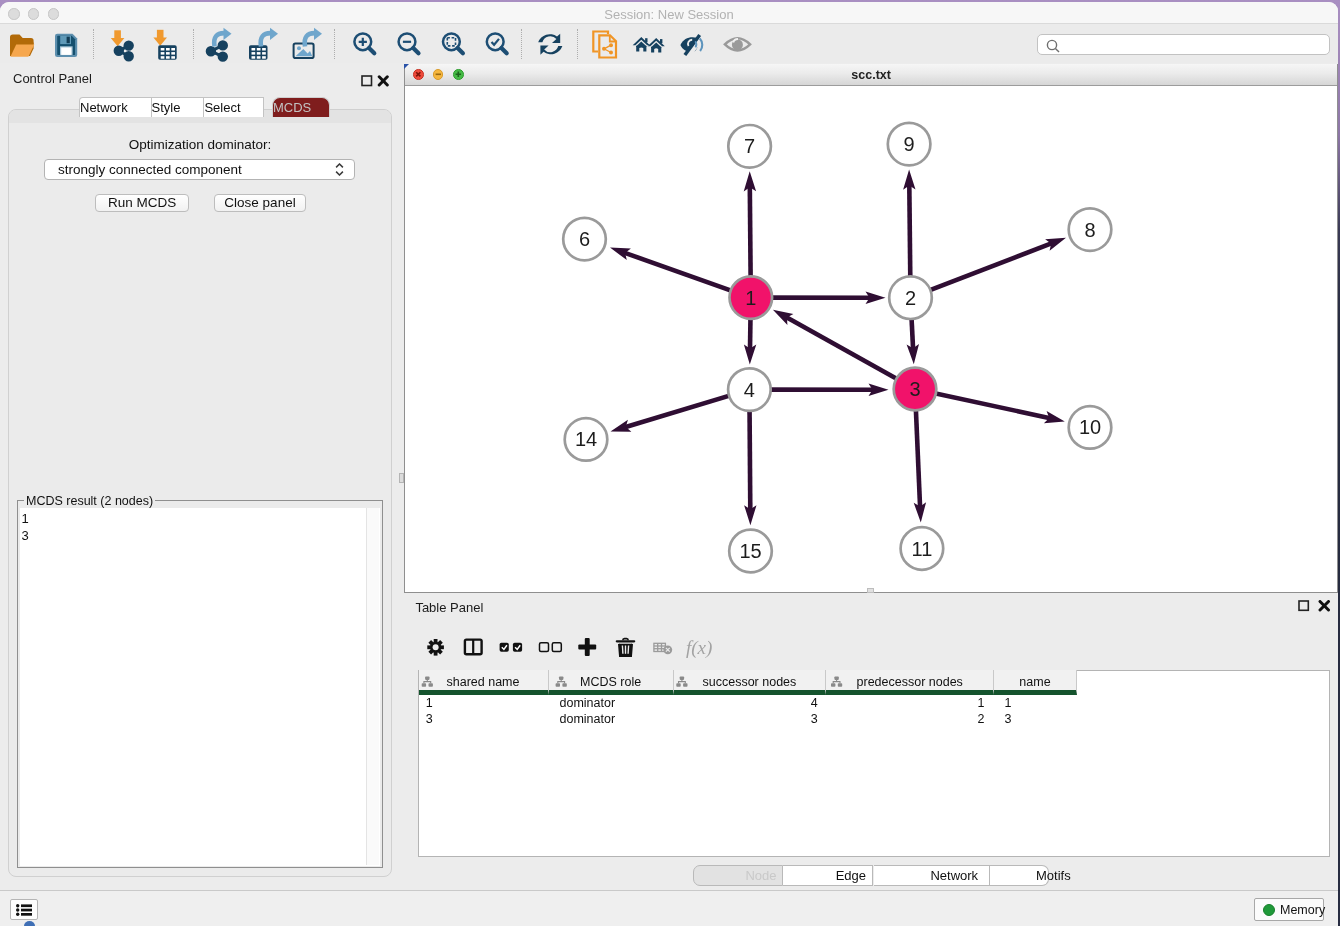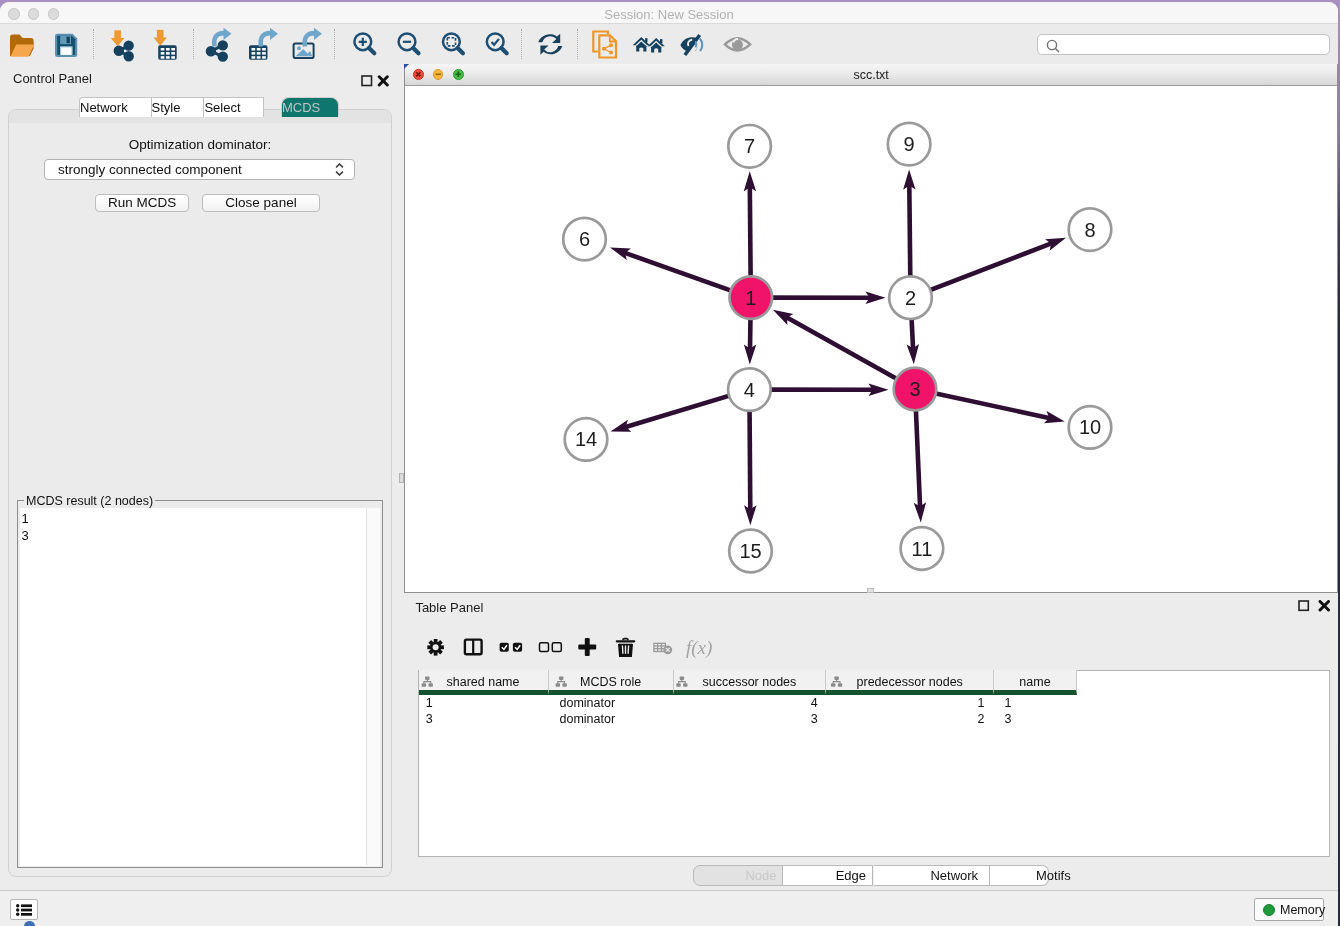--- a/index.html
+++ b/index.html
@@ -42,21 +42,21 @@
                  background:#fafafa; border-left:1px solid #e4e4e4; }
   .mcds-items { position:absolute; left:21.5px; top:511px; font-size:13px; color:#111; line-height:16.6px; }
   .vgrip { position:absolute; left:398.8px; top:472.8px; width:5px; height:10px;
            background:#dcdcdc; border:1px solid #b4b4b4; }
   .netframe { position:absolute; left:404.3px; top:63.5px; width:933.7px; height:529.1px;
               border:1px solid #8f8f8f; background:#fff; }
   .nettitle { position:absolute; left:404.8px; top:64px; width:932.7px; height:22px;
               background:linear-gradient(#f6f6f6,#ebebeb 45%,#d6d6d6); border-bottom:1px solid #9c9c9c; }
   .glight { position:absolute; top:69.3px; width:10.6px; height:10.6px; border-radius:50%; }
   .nettext { position:absolute; top:68px; left:404.8px; width:932.7px; text-align:center;
-             font-size:12.5px; font-weight:normal; color:#222; }
+             font-size:12.5px; font-weight:bold; color:#222; }
   .hgrip { position:absolute; left:866.5px; top:588.3px; width:7px; height:4.5px;
            background:#e0e0e0; border:1px solid #bdbdbd; }
   .tp-title { position:absolute; left:415.4px; top:600px; font-size:13px; color:#1c1c1c;text-align:right; }
   .tbl-white { position:absolute; left:417.5px; top:670px; width:912.3px; height:187px;
                background:#fff; border:1px solid #b4b4b4; }
   .th { position:absolute; top:670.3px; height:24.4px; background:#f1f1f1; border-right:1px solid #c9c9c9;
         border-bottom:5px solid #14532d; font-size:12.5px; color:#111; text-align:center;
         line-height:24px; }
   .td { position:absolute; font-size:12.5px; color:#111; height:16px; line-height:16px; }
   .bt-tab { position:absolute; top:864.9px; height:21.3px; font-size:13px; color:#111;
@@ -228,32 +228,32 @@
 <svg class="abs" style="left:360.5px;top:74.5px" width="30" height="12" viewBox="0 0 30 12">
   <rect x="1" y="1" width="9.5" height="9.5" fill="none" stroke="#222" stroke-width="1.6"></rect>
   <g stroke="#111" stroke-width="3" stroke-linecap="round">
       <path d="M18.2 1.8 L26.3 10"></path>
       <path d="M26.3 1.8 L18.2 10"></path>
     </g>
 </svg>
 <div class="tab" style="left:79px;width:72.5px;border-radius:4px 0 0 0">Network</div>
 <div class="tab" style="left:151.5px;width:52.9px;border-left:none">Style</div>
 <div class="tab" style="left:204.4px;width:60px;border-left:none">Select</div>
-<div class="tab" style="left:281px;width:58.1px;background:#0f766e;color:#c2c2c2;border-color:#cfcfcf;border-radius:8px 8px 0 0">MCDS</div>
+<div class="tab" style="left:272px;width:58.1px;background:#7f1d1d;color:#c2c2c2;border-color:#cfcfcf;border-radius:8px 8px 0 0">MCDS</div>
 <div class="cp-body"></div>
 <div class="cp-band"></div>
 <div class="opt-label">Optimization dominator:</div>
 <div class="combo">strongly connected component
   <svg width="9" height="13" style="position:absolute;right:10px;top:3.5px" viewBox="0 0 9 13">
     <path d="M1.1 4.4 L4.5 1 L7.9 4.4" fill="none" stroke="#3a3a3a" stroke-width="1.5"></path>
     <path d="M1.1 8.6 L4.5 12 L7.9 8.6" fill="none" stroke="#3a3a3a" stroke-width="1.5"></path>
   </svg>
 </div>
 <div class="btn" style="left:95px;width:94.2px">Run MCDS</div>
-<div class="btn" style="left:202px;width:118px">Close panel</div>
+<div class="btn" style="left:214px;width:92px">Close panel</div>
 <div class="fieldset"></div>
 <div class="fieldwhite"></div>
 <div class="scrolltrack"></div>
 <div class="fieldlabel">MCDS result (2 nodes)</div>
 <div class="mcds-items">1<br>3</div>
 <div class="vgrip"></div>
 
 <div class="netframe"></div>
 <div class="nettitle"></div>
 <svg class="abs" style="left:404.4px;top:63.6px" width="5" height="5" viewBox="0 0 5 5">

